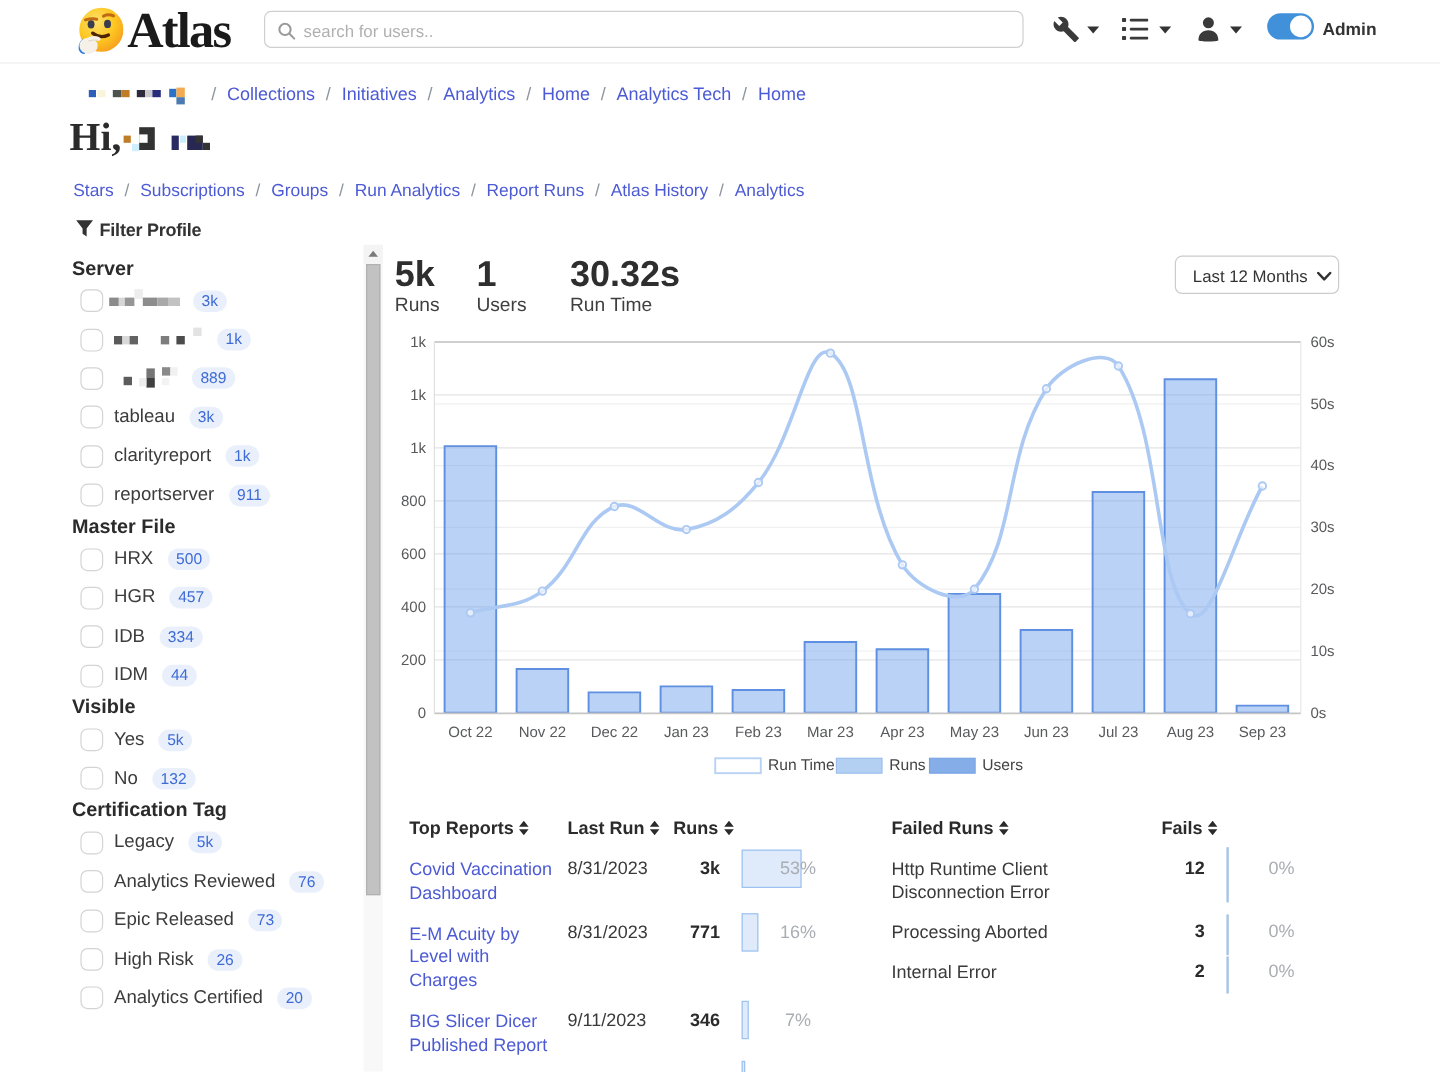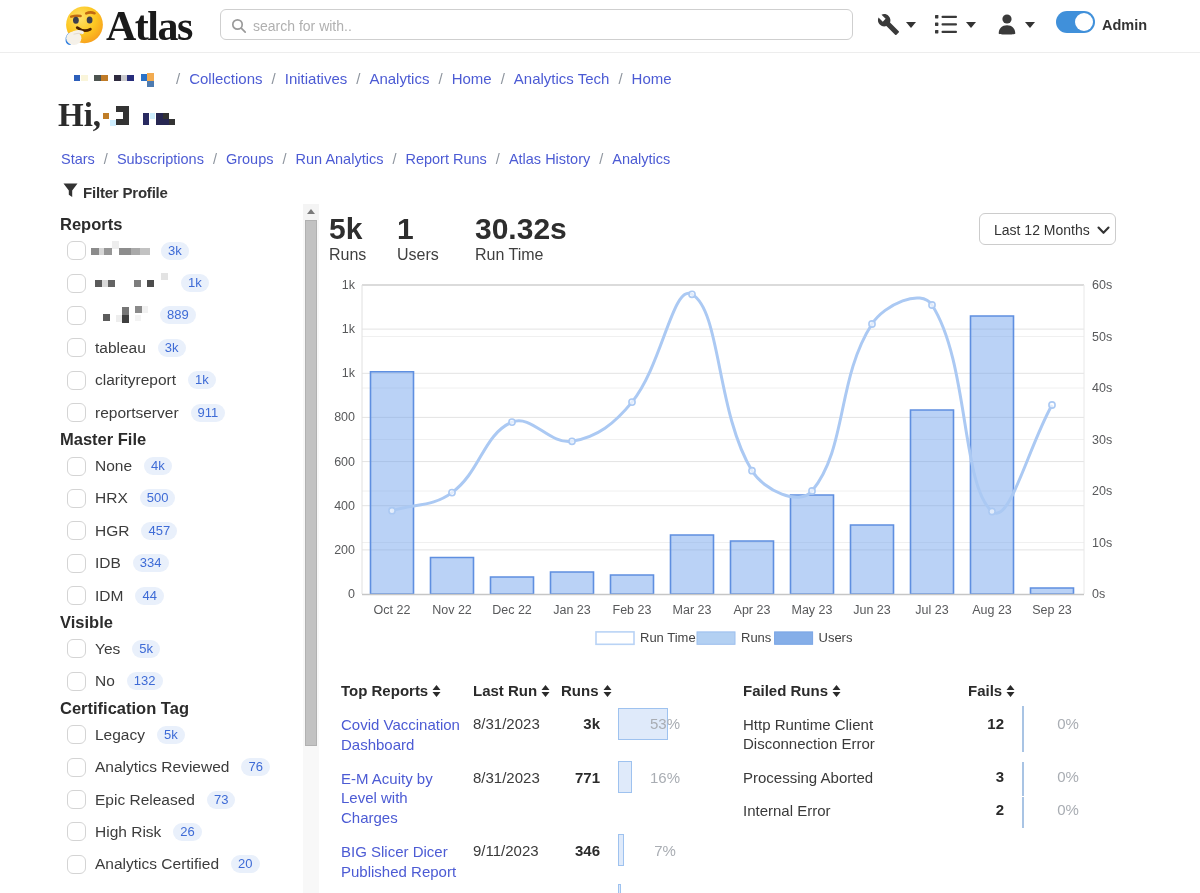--- a/index.html
+++ b/index.html
@@ -83,21 +83,21 @@
       </g>
       <path d="M10.5 30.2 Q15.5 28.8 18.8 29.6" stroke="#ddd5c6" stroke-width="0.8" fill="none"></path>
     </svg>
   </div>
   <div id="brand">Atlas</div>
   <div id="searchbox">
     <svg class="abs" style="left:10px;top:8px;" width="16" height="16" viewBox="0 0 16 16">
         <circle cx="6.5" cy="6.5" r="4.7" fill="none" stroke="#9a9a9a" stroke-width="1.7"></circle>
         <line x1="10.2" y1="10.2" x2="14.2" y2="14.2" stroke="#9a9a9a" stroke-width="1.7" stroke-linecap="round"></line>
       </svg>
-    <div class="ph">search for with..</div>
+    <div class="ph">search for users..</div>
   </div>
   <svg class="abs" style="left:877px;top:13px;" width="23" height="23" viewBox="0 0 24 24">
       <path fill="#3a3a3a" d="M22.7 19 13.6 9.9c.9-2.3.4-5-1.5-6.9-2-2-5-2.4-7.4-1.3L9 6 6 9 1.6 4.7C.4 7.1.9 10.1 2.9 12.1c1.9 1.9 4.6 2.4 6.9 1.5l9.1 9.1c.4.4 1 .4 1.4 0l2.3-2.3c.5-.4.5-1.1.1-1.4z"></path>
     </svg>
   <span class="caret abs" style="left:906px;top:22px;"></span>
   <svg class="abs" style="left:935px;top:14px;" width="22" height="21" viewBox="0 0 22 21">
       <g fill="#3a3a3a">
         <rect x="0" y="1" width="3.4" height="3.4" rx="0.6"></rect>
         <rect x="6.5" y="1.7" width="15.5" height="2.2" rx="1"></rect>
         <rect x="0" y="8.5" width="3.4" height="3.4" rx="0.6"></rect>
@@ -139,21 +139,21 @@
 <div class="bk" style="left:162.5px;top:113px;width:6.3px;height:6.3px;background:#333"></div>
 <div class="bk" style="left:168.8px;top:119px;width:6.3px;height:6px;background:#333"></div>
 <div id="crumb"><span class="sep">/</span><a>Collections</a><span class="sep">/</span><a>Initiatives</a><span class="sep">/</span><a>Analytics</a><span class="sep">/</span><a>Home</a><span class="sep">/</span><a>Analytics Tech</a><span class="sep">/</span><a>Home</a></div>
 <div id="hi">Hi,</div>
 <div id="nav"><a>Stars</a><span class="sep">/</span><a>Subscriptions</a><span class="sep">/</span><a>Groups</a><span class="sep">/</span><a>Run Analytics</a><span class="sep">/</span><a>Report Runs</a><span class="sep">/</span><a>Atlas History</a><span class="sep">/</span><a>Analytics</a></div>
 <svg class="abs" style="left:63px;top:183px;" width="15" height="15" viewBox="0 0 15 15">
     <path fill="#333" d="M0.5 0.5 h14 L9.2 7.5 v6.5 l-3.4 -2.2 V7.5 Z"></path>
   </svg>
 <div id="filterhead" style="left:83px;">Filter Profile</div>
 <div id="sidebar">
-  <div class="sec-title">Reports</div>
+  <div class="sec-title">Server</div>
   <div class="frow">
       <div class="cb"></div>
       <div style="position:relative; width:58px; height:13px; margin:0 12px 0 -4px;">
     <i class="px" style="left:0;top:4px;width:8px;background:#8b8b8b"></i>
         <i class="px" style="left:8px;top:4px;width:5px;background:#d6d6d6"></i>
         <i class="px" style="left:13px;top:4px;width:8px;background:#969696"></i>
         <i class="px" style="left:21px;top:-3px;width:7px;height:8px;background:#ededed"></i>
         <i class="px" style="left:28px;top:4px;width:12px;background:#8d8d8d"></i>
         <i class="px" style="left:40px;top:4px;width:9px;background:#a9a9a9"></i>
         <i class="px" style="left:49px;top:4px;width:10px;background:#c2c2c2"></i>
@@ -194,25 +194,20 @@
       <div class="cb"></div>
       <div class="flabel">clarityreport</div>
       <div class="badge">1k</div>
     </div>
   <div class="frow">
       <div class="cb"></div>
       <div class="flabel">reportserver</div>
       <div class="badge">911</div>
     </div>
   <div class="sec-title">Master File</div>
-  <div class="frow">
-      <div class="cb"></div>
-      <div class="flabel">None</div>
-      <div class="badge">4k</div>
-    </div>
   <div class="frow">
       <div class="cb"></div>
       <div class="flabel">HRX</div>
       <div class="badge">500</div>
     </div>
   <div class="frow">
       <div class="cb"></div>
       <div class="flabel">HGR</div>
       <div class="badge">457</div>
     </div>

